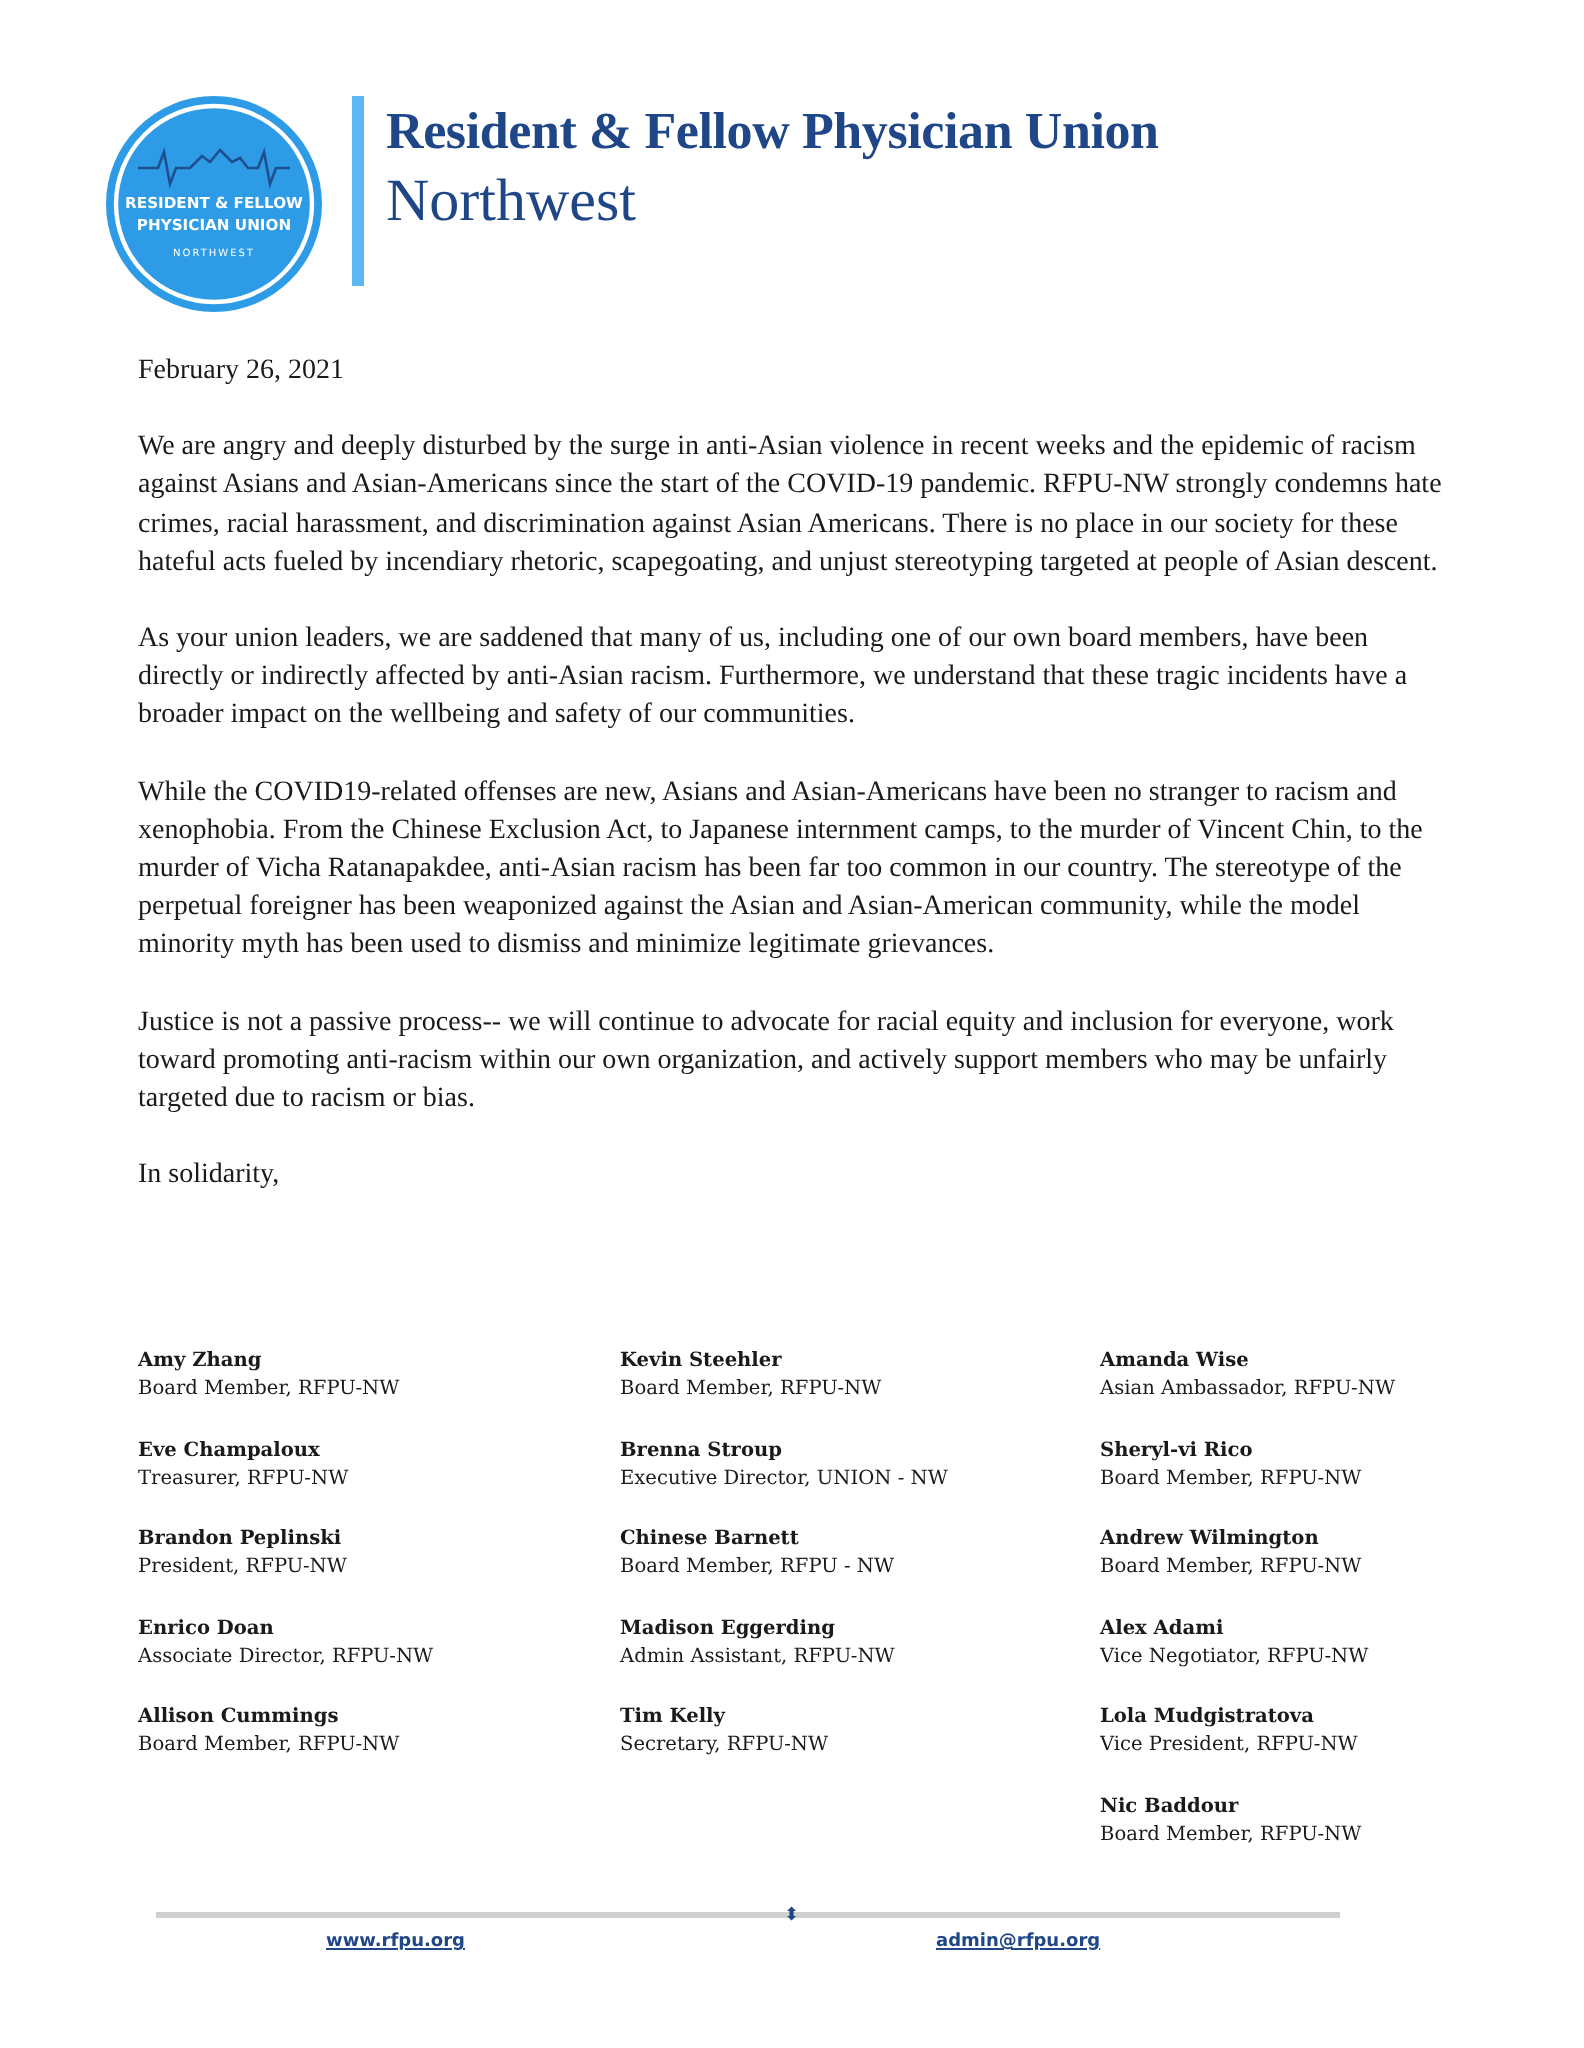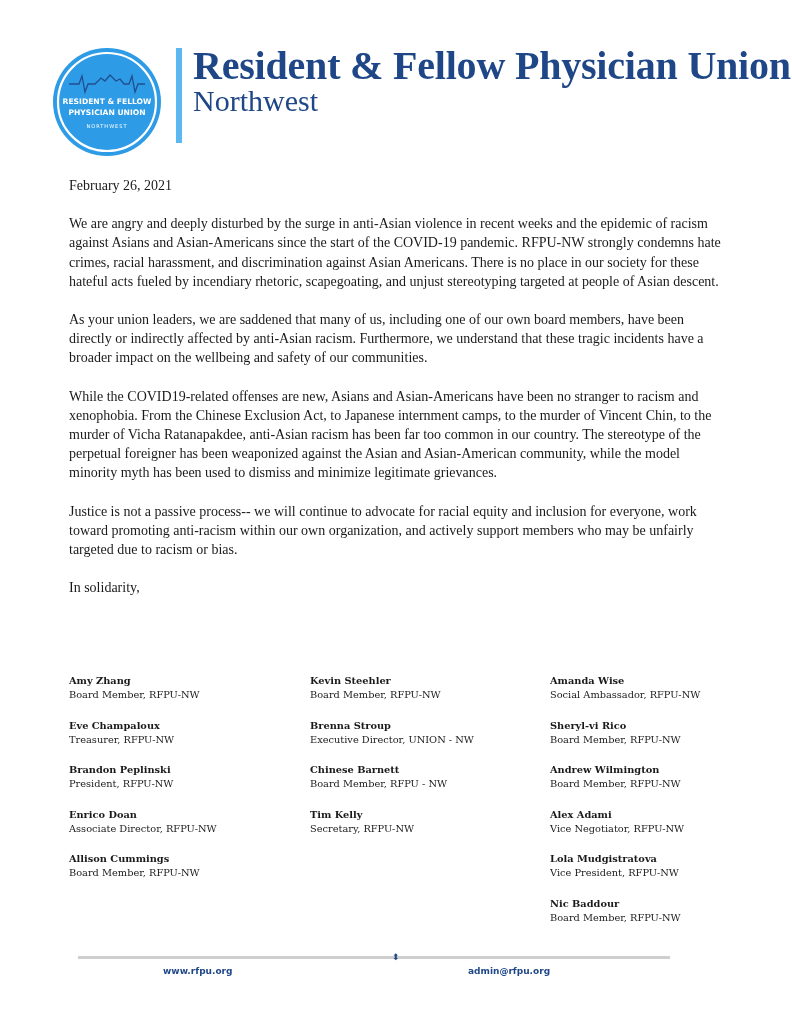--- a/index.html
+++ b/index.html
@@ -1,33 +1,33 @@
 <!DOCTYPE html>
 <html><head>
   <meta charset="utf-8">
   <style>
     html, body { margin: 0; padding: 0; background: #ffffff; }
     body { width: 792px; height: 1024px; position: relative; overflow: hidden; font-family: "Liberation Serif", serif; color: #1a1a1a; }
     .logo { position: absolute; left: 53px; top: 48px; width: 108px; height: 108px; }
     .accent-bar { position: absolute; left: 176px; top: 48px; width: 6px; height: 95px; background: #5bb8f0; }
     .org-title { position: absolute; left: 193px; top: 48px; color: #1f4788; font-family: "Liberation Serif", serif; }
-    .org-title .l1 { font-size: 40px; font-weight: bold; line-height: 36px; letter-spacing: -0.2px; }
+    .org-title .l1 { font-size: 26px; font-weight: bold; line-height: 36px; letter-spacing: -0.2px; }
     .org-title .l2 { font-size: 30px; line-height: 34px; }
     .letter { position: absolute; left: 69px; top: 176px; width: 660px; font-size: 14px; line-height: 19.2px; font-family: "Liberation Serif", serif; }
     .letter p { margin: 0 0 19px 0; }
     .sig-grid { position: absolute; left: 69px; top: 674px; width: 660px; }
     .sig-col { position: absolute; top: 0; width: 220px; }
     .sig-col.c1 { left: 0; }
     .sig-col.c2 { left: 241px; }
     .sig-col.c3 { left: 481px; }
     .sig { height: 44.5px; font-size: 9.8px; line-height: 14px; font-family: "DejaVu Serif", serif; }
     .sig .name { font-weight: bold; }
     .footer-line { position: absolute; left: 78px; top: 956px; width: 592px; height: 3px; background: #cfcfcf; }
     .footer-mark { position: absolute; left: 392px; top: 951px; width: 6px; height: 12px; color: #1f4788; font-size: 9px; line-height: 12px; text-align: center; }
-    .footer-link { position: absolute; top: 966px; font-size: 9px; font-weight: bold; color: #1f4788; font-family: "DejaVu Sans", sans-serif; }
+    .footer-link { position: absolute; top: 966px; font-size: 9px; font-weight: bold; color: #1f4788; font-family: "DejaVu Sans", sans-serif; text-decoration: underline; }
     .footer-link.web { left: 163px; }
     .footer-link.mail { left: 468px; }
   </style>
 </head>
 <body>
 
 <div class="logo">
   <svg width="108" height="108" viewBox="0 0 108 108">
     <circle cx="54" cy="54" r="54" fill="#2d9be6"></circle>
     <circle cx="54" cy="54" r="49" fill="none" stroke="#ffffff" stroke-width="2.2"></circle>
@@ -84,28 +84,32 @@
       </div>
     <div class="sig">
         <div class="name">Brenna Stroup</div>
         <div>Executive Director, UNION - NW</div>
       </div>
     <div class="sig">
         <div class="name">Chinese Barnett</div>
         <div>Board Member, RFPU - NW</div>
       </div>
     <div class="sig">
+        <div class="name">Madison Eggerding</div>
+        <div>Admin Assistant, RFPU-NW</div>
+      </div>
+    <div class="sig">
         <div class="name">Tim Kelly</div>
         <div>Secretary, RFPU-NW</div>
       </div>
   </div>
   <div class="sig-col c3">
     <div class="sig">
         <div class="name">Amanda Wise</div>
-        <div>Social Ambassador, RFPU-NW</div>
+        <div>Asian Ambassador, RFPU-NW</div>
       </div>
     <div class="sig">
         <div class="name">Sheryl-vi Rico</div>
         <div>Board Member, RFPU-NW</div>
       </div>
     <div class="sig">
         <div class="name">Andrew Wilmington</div>
         <div>Board Member, RFPU-NW</div>
       </div>
     <div class="sig">

